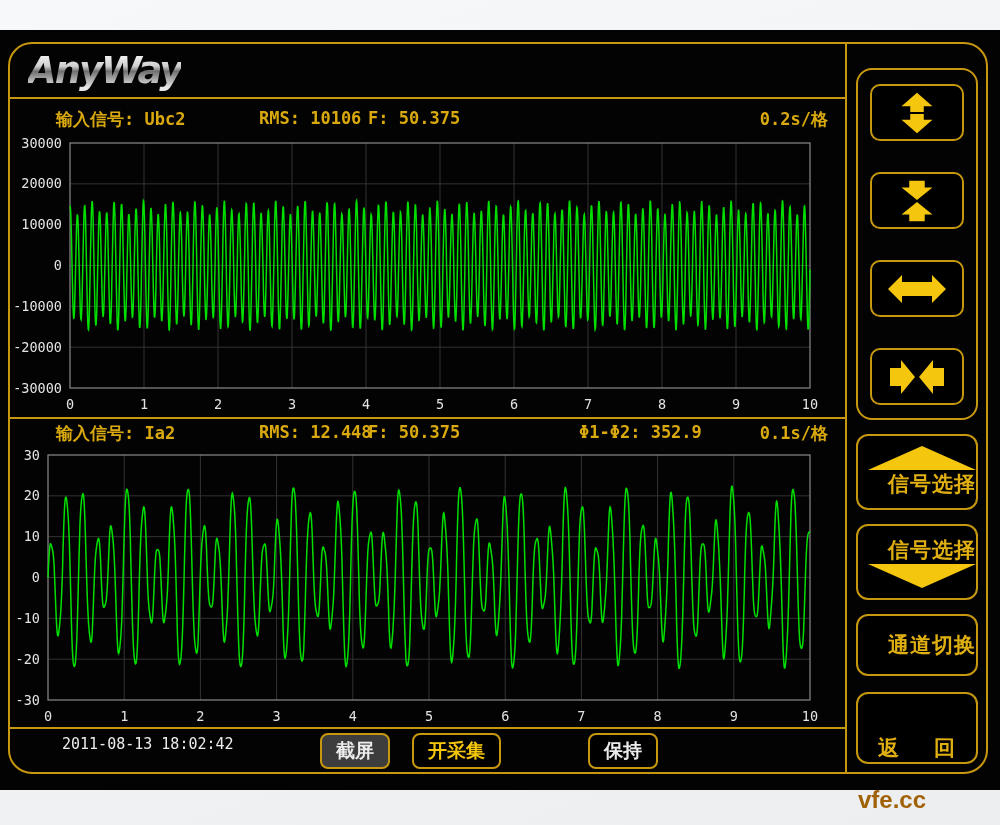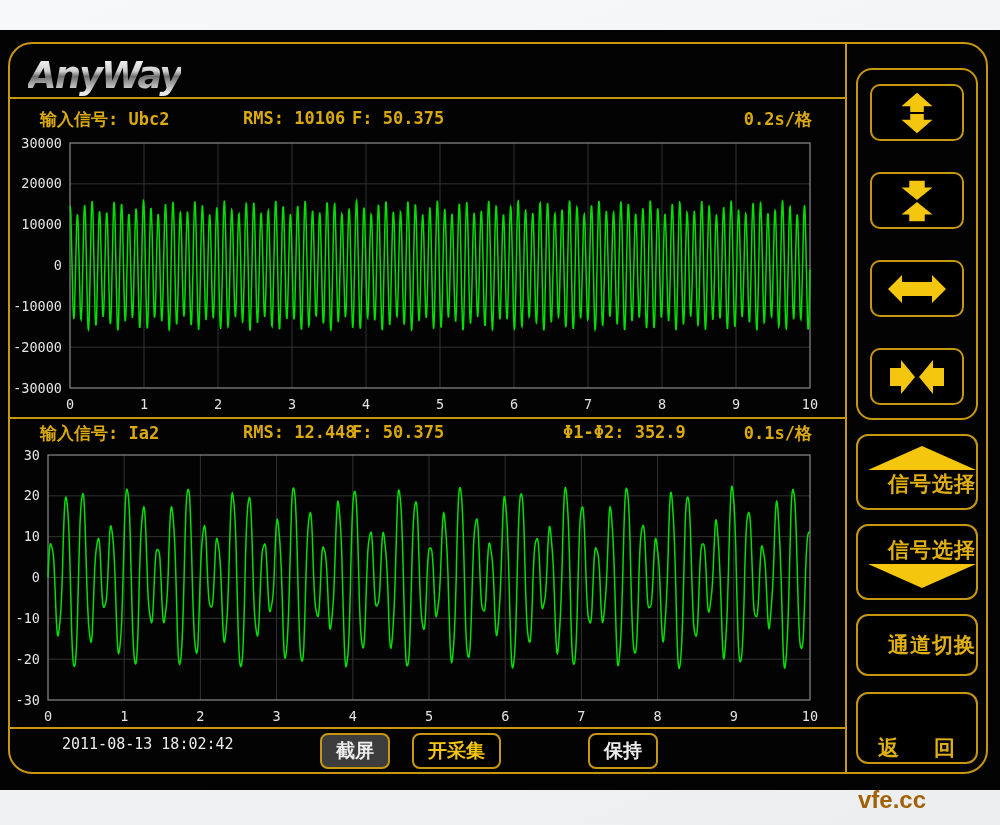--- a/index.html
+++ b/index.html
@@ -16,27 +16,27 @@
   }
   *{margin:0;padding:0;box-sizing:border-box;}
   body{width:1000px;height:825px;background:linear-gradient(160deg,#f7f8f9,#eceeef);
        font-family:"Liberation Sans",sans-serif;position:relative;overflow:hidden;}
   .screen{position:absolute;left:0;top:30px;width:1000px;height:760px;background:var(--screen_bg);}
   .outer-frame{position:absolute;left:8px;top:12px;width:980px;height:732px;
        border:2px solid var(--gold_border);border-radius:24px;}
   .vline{position:absolute;left:845px;top:12px;width:2px;height:732px;background:var(--gold_border);}
   .hline{position:absolute;left:9px;width:836px;height:2px;background:var(--gold_border);}
   
-  .header{position:absolute;left:10px;top:14px;width:834px;height:53px;display:flex;align-items:flex-end;gap:20px;padding-left:18px;}
+  .header{position:absolute;left:10px;top:14px;width:834px;height:53px;display:flex;align-items:center;gap:20px;padding-left:18px;}
   .logo{font-family:"DejaVu Sans",sans-serif;font-style:italic;font-weight:900;font-size:37px;letter-spacing:-2px;
         background:linear-gradient(180deg,#ffffff 5%,#cfcfcf 40%,#6f6f6f 52%,#e8e8e8 90%);
         -webkit-background-clip:text;background-clip:text;color:transparent;}
   .tip{font-size:26px;font-weight:bold;color:#d2a60e;font-family:"Liberation Serif","DejaVu Serif",serif;}
   
-  .inforow{position:absolute;left:0;width:845px;height:26px;font-family:"DejaVu Sans Mono",monospace;
+  .inforow{position:absolute;left:16px;width:845px;height:26px;font-family:"DejaVu Sans Mono",monospace;
            font-size:17px;color:#d9a90f;font-weight:bold;padding-left:23px;}
   .inforow .it{position:absolute;white-space:nowrap;}
   
   .chart-svg{position:absolute;left:0;}
   
   .sidebar{position:absolute;left:847px;top:12px;width:141px;height:732px;}
   .btn-group{position:absolute;left:9px;top:26px;width:122px;height:352px;border:2px solid var(--gold_border);border-radius:16px;}
   .icon-btn{position:absolute;left:12px;width:94px;height:57px;border:2px solid var(--gold_border);
             border-radius:10px;background:#000;display:flex;align-items:center;justify-content:center;
             color:var(--gold_bright);cursor:pointer;}

